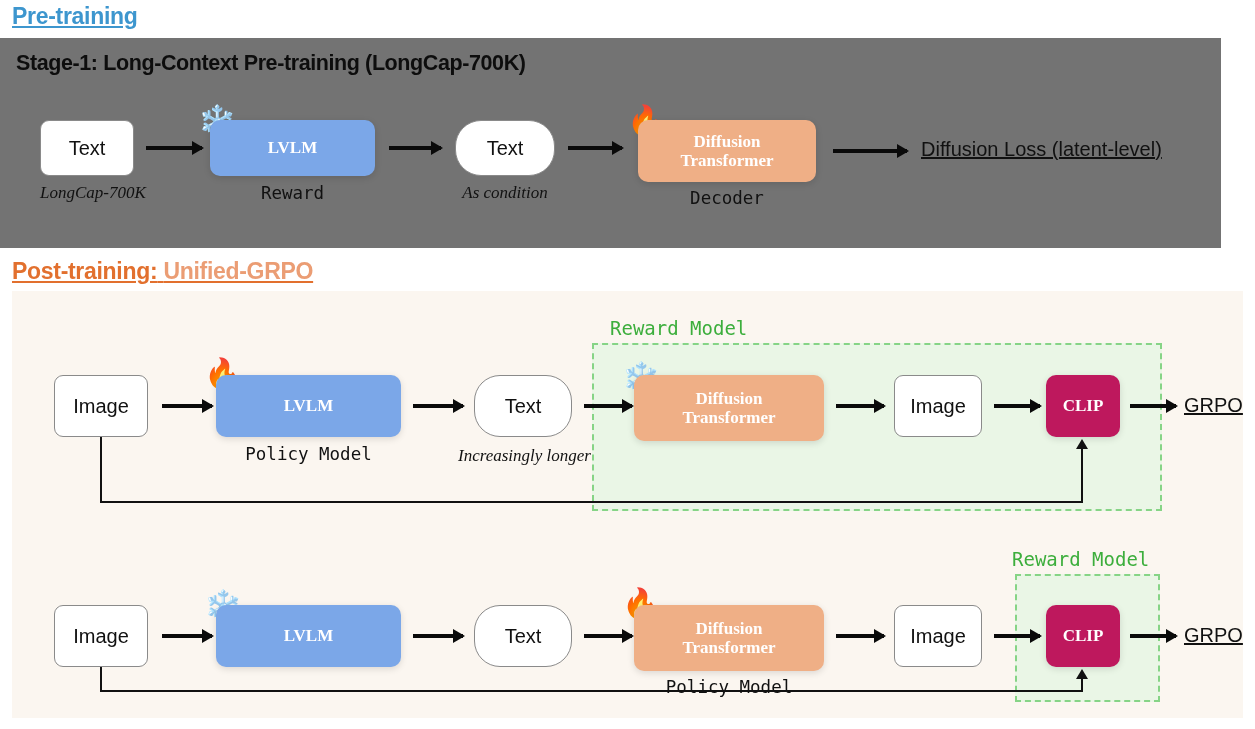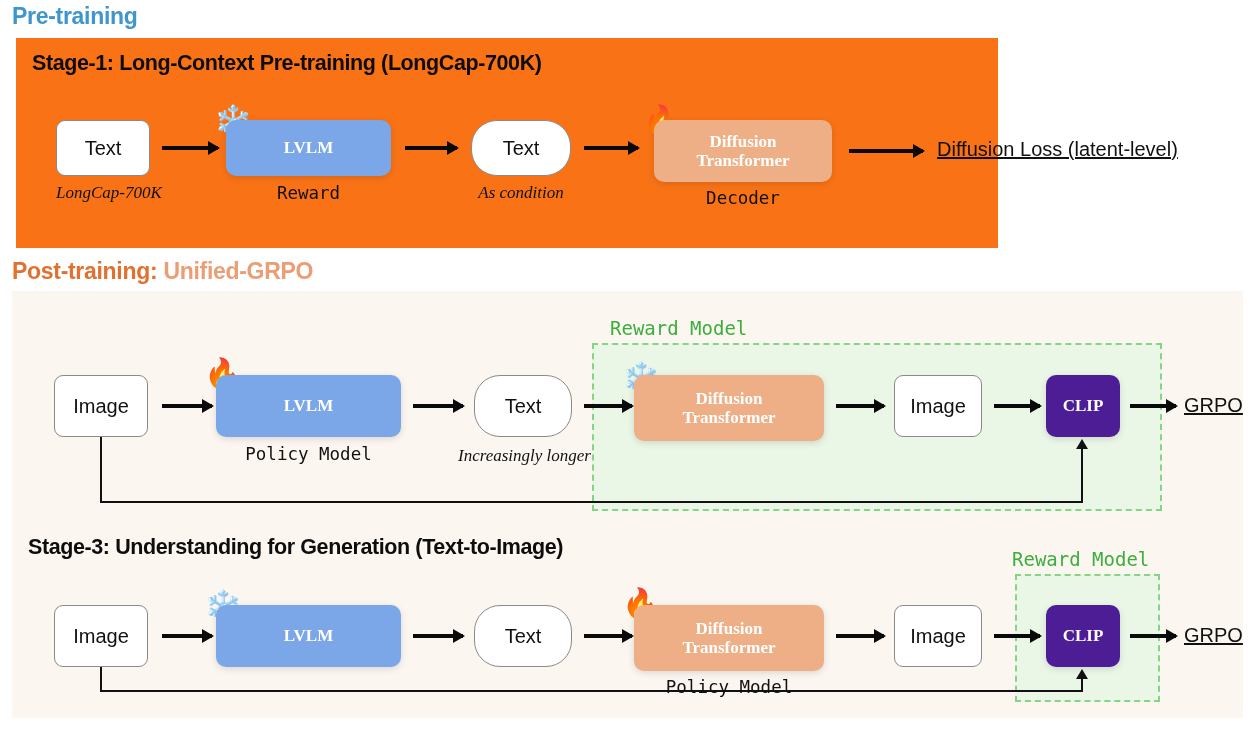--- a/index.html
+++ b/index.html
@@ -12,30 +12,31 @@
   }
   .canvas{position:relative;width:1255px;height:729px;}
 
   
   .sec-title{
     position:absolute;
     font-weight:bold;
     font-size:23px;
     letter-spacing:-0.3px;
     white-space:nowrap;
+    text-decoration:underline;
   }
   #pre-title{left:12px;top:3px;color:#3d96ce;}
   #post-title{left:12px;top:258px;color:#e2702e;}
   #post-title .accent{color:#eb9d74;}
 
   
   .panel{position:absolute;}
   #panel-pre{
-    left:16px;top:38px;width:982px;height:210px;
-    background:#f97316;
+    left:0;top:38px;width:1221px;height:210px;
+    background:#737373;
   }
   #panel-post{
     left:12px;top:291px;width:1231px;height:427px;
     background:#fbf6f0;
   }
   .stage-head{
     position:absolute;
     font-weight:bold;font-size:21.5px;
     letter-spacing:-0.4px;
     color:#0d0d0d;
@@ -68,21 +69,21 @@
     border-radius:10px;
     color:#ffffff;
     font-family:"Liberation Serif", serif;
     font-weight:bold;
     font-size:17px;
     line-height:1.12;
     box-shadow:0 2px 7px rgba(0,0,0,.13);
   }
   .block.blue{background:#7ba7e8;}
   .block.orange{background:#efaf86;}
-  .block.purple{background:#4c1d95;border-radius:10px;}
+  .block.purple{background:#be185d;border-radius:10px;}
 
   
   .cap{
     position:absolute;
     font-size:19px;
     white-space:nowrap;
     color:#111;
     text-align:center;
   }
   .cap.mono{font-family:"DejaVu Sans Mono", monospace;font-size:17.5px;}
@@ -233,21 +234,20 @@
 
     <div class="arrow" style="left:1118px;top:113px;width:46px;"></div>
 
     <div class="flabel" style="left:1172px;top:103px;">GRPO</div>
 
     <div class="fb-v" style="left:88px;top:146px;height:66px;"></div>
     <div class="fb-h" style="left:88px;top:210px;width:983px;"></div>
     <div class="fb-v" style="left:1069px;top:158px;height:54px;"></div>
     <div class="fb-head" style="left:1064px;top:148px;"></div>
 
-    <div class="stage-head" id="stage3-head">Stage-3: Understanding for Generation  (Text-to-Image)</div>
 
     <div class="reward-label" style="left:1000px;top:257px;">Reward Model</div>
     <div class="reward-box" style="left:1003px;top:283px;width:145px;height:128px;"></div>
 
     <div class="node io sq" style="left:42px;top:314px;width:94px;height:62px;">
       <span>Image</span>
     </div>
 
     <div class="arrow" style="left:150px;top:343px;width:50px;"></div>
 

